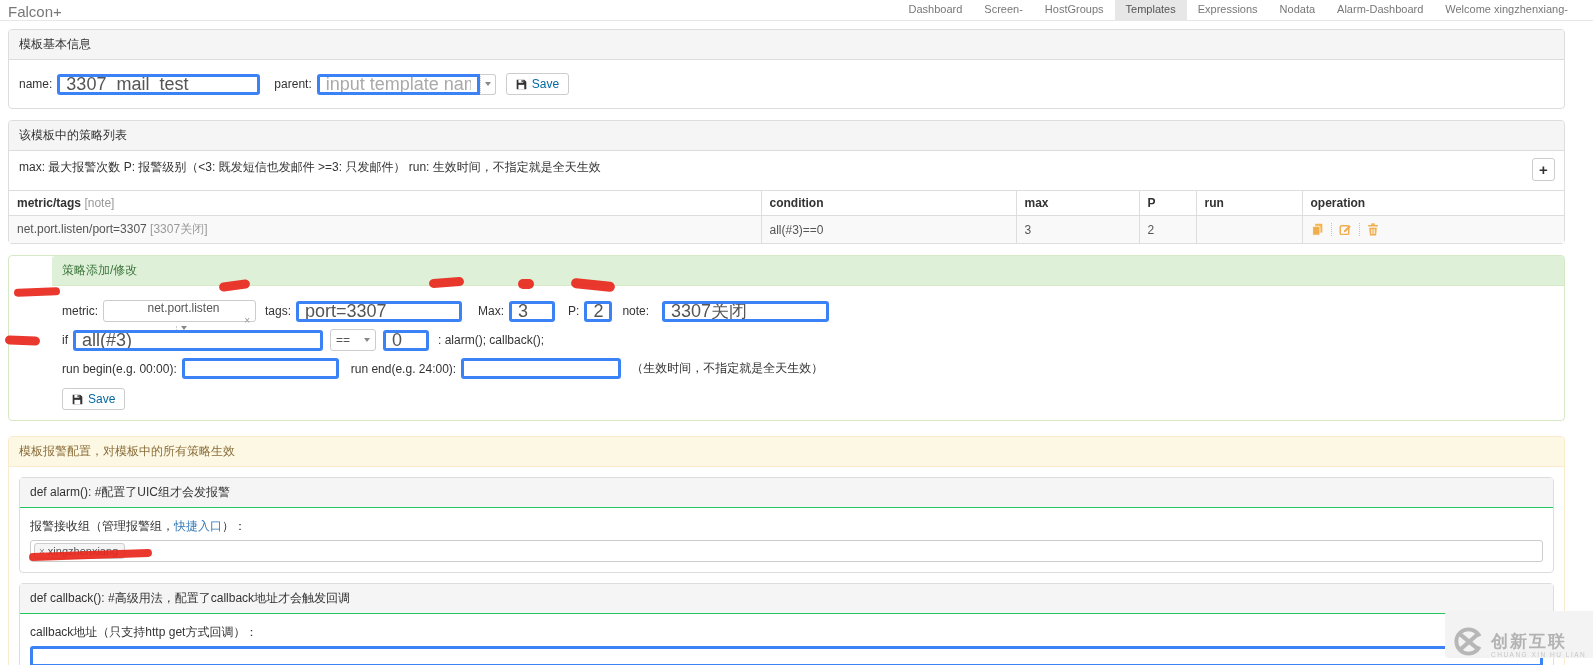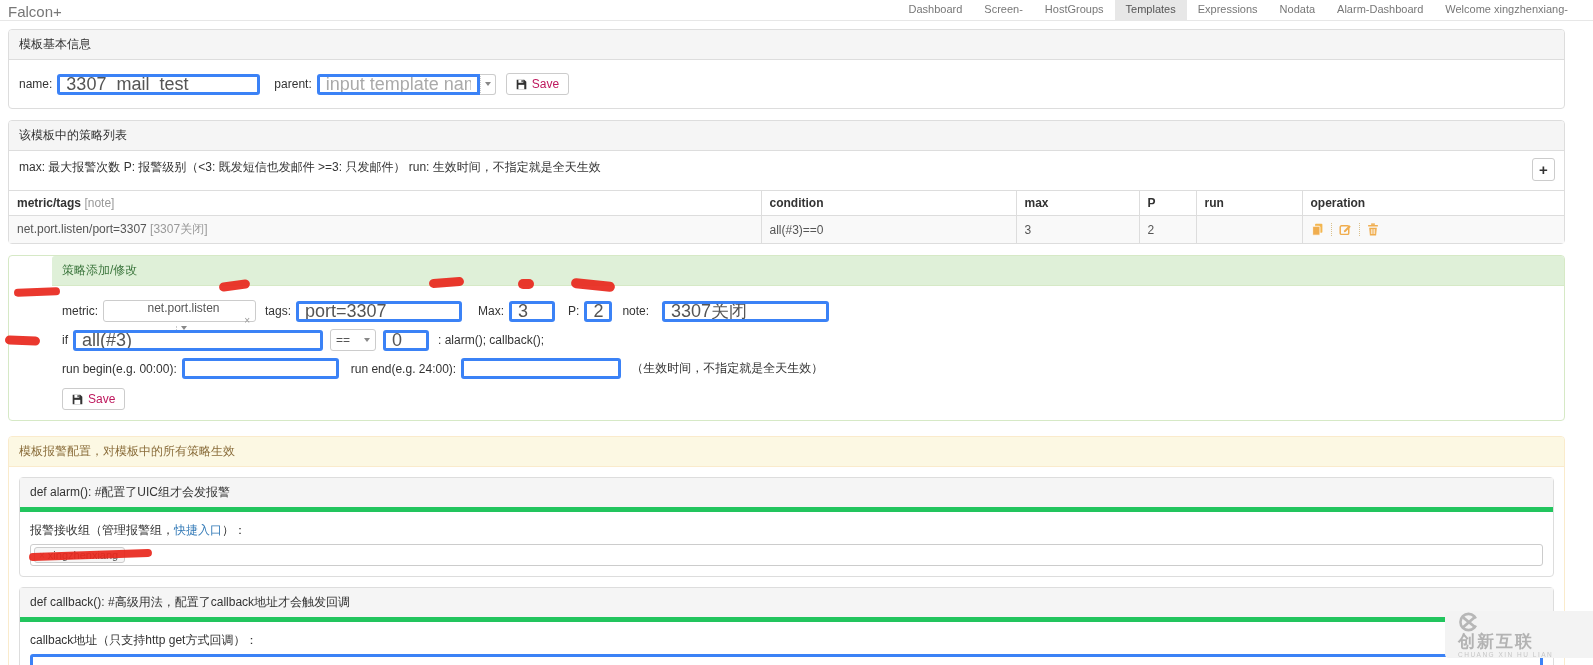--- a/index.html
+++ b/index.html
@@ -24,21 +24,21 @@
   .panel-success { border-color:#d6e9c6;padding-left:43px; }
   .panel-success > .panel-heading { background:#dff0d8; color:#3c763d; border-bottom-color:#d6e9c6; }
   .panel-warning { border-color:#faebcc; }
   .panel-warning > .panel-heading { background:#fcf8e3; color:#8a6d3b; border-bottom-color:#faebcc; }
   .panel-body { padding:10px; position:relative; }
   
   input[type=text] { height:21px; border:3px solid #3b82f6; border-radius:3px; padding:1px 6px;
     font-family:inherit; font-size:18px; color:#555; outline:none; }
   input[type=text]::placeholder { color:#aaa; }
   .btn { display:inline-flex; align-items:center; gap:5px; border:1px solid #ccc; background:#fff;
-    border-radius:3px; padding:3px 9px; font-size:12px; color:#be185d; cursor:pointer; font-family:inherit; }
+    border-radius:3px; padding:3px 9px; font-size:12px; color:#0369a1; cursor:pointer; font-family:inherit; }
   .caret-down { width:0; height:0; border-left:3.5px solid transparent; border-right:3.5px solid transparent;
     border-top:4px solid #888; display:inline-block; }
   .lbl { margin-right:5px; white-space:nowrap; }
   
   .tpl-body { padding:13px 10px; display:flex; align-items:center; }
   .parent-combo { display:flex; align-items:stretch; margin-right:10px; }
   .parent-combo input { width:163px; border-radius:3px 0 0 3px; }
   .combo-btn { width:16px; border:1px solid #ccc; border-left:1px dotted #ccc; border-radius:0 3px 3px 0;
     display:flex; align-items:center; justify-content:center; background:#fff; cursor:pointer; }
   
@@ -60,32 +60,32 @@
   .form-row { display:flex; align-items:center; margin-bottom:7px; }
   .s2 { display:flex; align-items:center; width:153px; height:22px; border:1px solid #ccc;
     border-radius:3px; padding-left:8px; color:#555; margin-right:9px; background:#fff; cursor:pointer;flex-direction:column; }
   .s2-x { margin-left:auto; color:#999; font-size:10px; padding:0 5px; }
   .s2-dd { border-left:1px dotted #ccc; padding:0 4px; height:14px; display:flex; align-items:center; }
   .opbox { display:flex; align-items:center; justify-content:space-between; width:46px; height:22px;
     border:1px solid #ccc; border-radius:3px; padding:0 5px; color:#555; margin:0 7px; cursor:pointer; background:#fff; }
   .mark { position:absolute; background:#e8271c; border-radius:5px; opacity:.92; pointer-events:none; }
   
   .subpanel { border:1px solid #ddd; border-radius:4px; margin-bottom:10px; background:#fff; }
-  .subpanel-heading { padding:6px 10px; background:#f5f5f5; border-bottom:5px solid #22c55e; color:#333; }
+  .subpanel-heading { padding:6px 10px; background:#f5f5f5; border-bottom:1px solid #22c55e; color:#333; }
   .subpanel-body { padding:10px; position:relative; }
   .recv-label { margin-bottom:5px; color:#333; }
   a.quick-link { color:#337ab7; text-decoration:none; cursor:pointer; }
   .tagbox { border:1px solid #ccc; border-radius:3px; min-height:22px; padding:2px 3px; background:#fff; }
   .tag { display:inline-flex; align-items:center; gap:3px; border:1px solid #ccc; background:#f5f5f5;
     border-radius:3px; padding:1px 6px 1px 4px; font-size:11px; color:#555; }
   .tag-x { color:#888; font-size:10px; cursor:pointer; }
   .full-input { width:100%; }
   
   .watermark { position:absolute; left:1445px; top:611px; width:148px; height:47px; background:#f3f3f3;
-    border-radius:4px 0 0 4px; display:flex; align-items:flex-start; padding-left:7px;flex-direction:column; }
+    border-radius:4px 0 0 4px; display:flex; align-items:flex-end; padding-left:7px; }
   .wm-text { margin-left:6px; }
   .wm-title { font-size:17px; font-weight:bold; color:#b3b3b3; letter-spacing:2px; line-height:18px; }
   .wm-sub { font-size:6.5px; color:#c6c6c6; letter-spacing:1.5px; }
 </style>
 </head>
 <body>
 
 <div class="navbar">
   <div class="brand">Falcon+</div>
   <ul class="nav">

